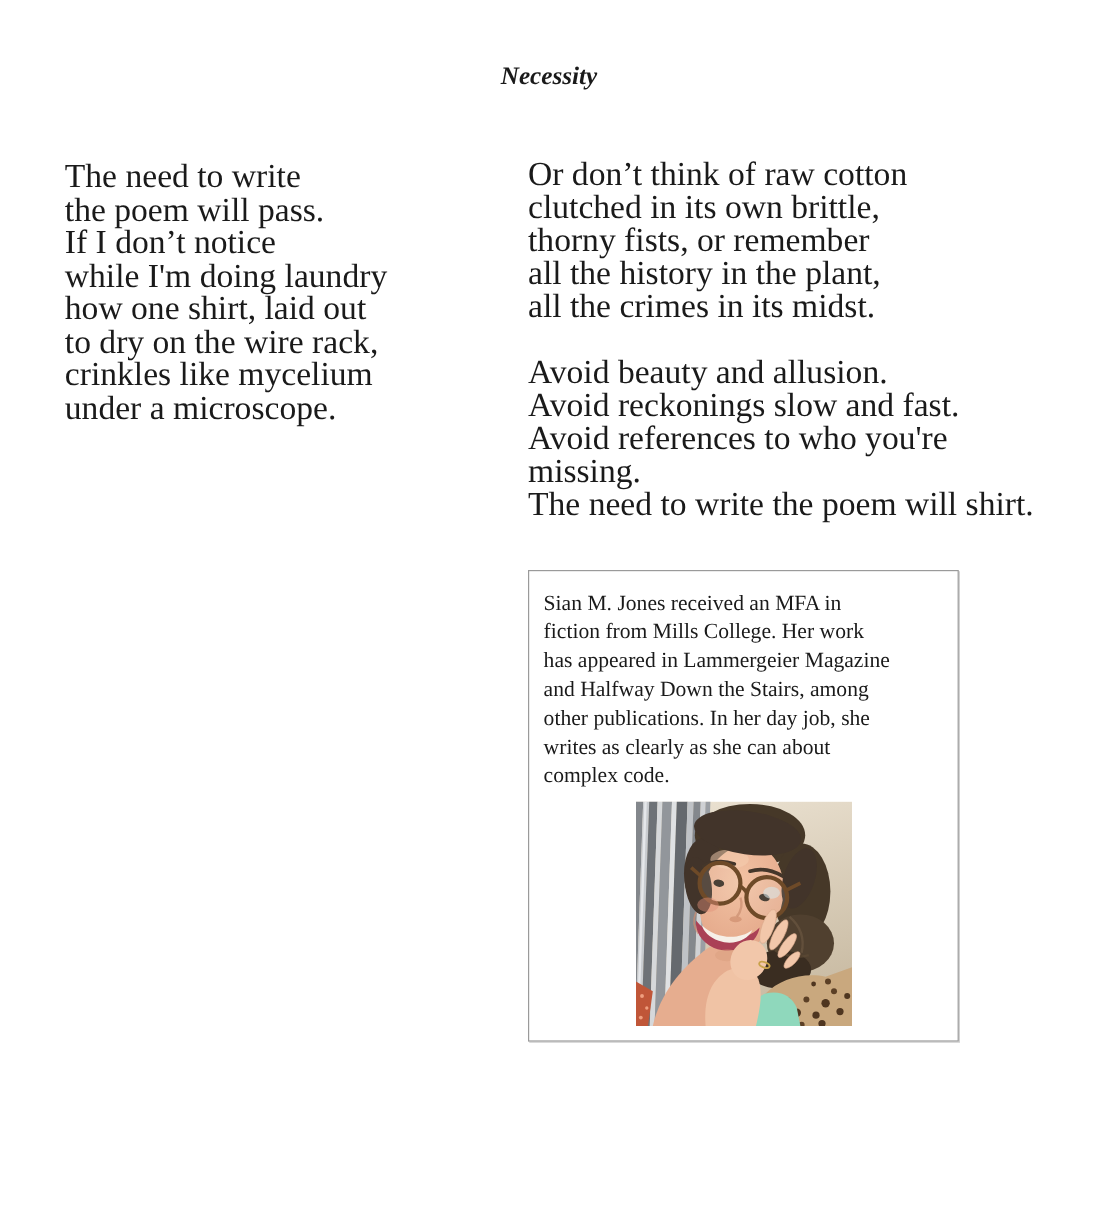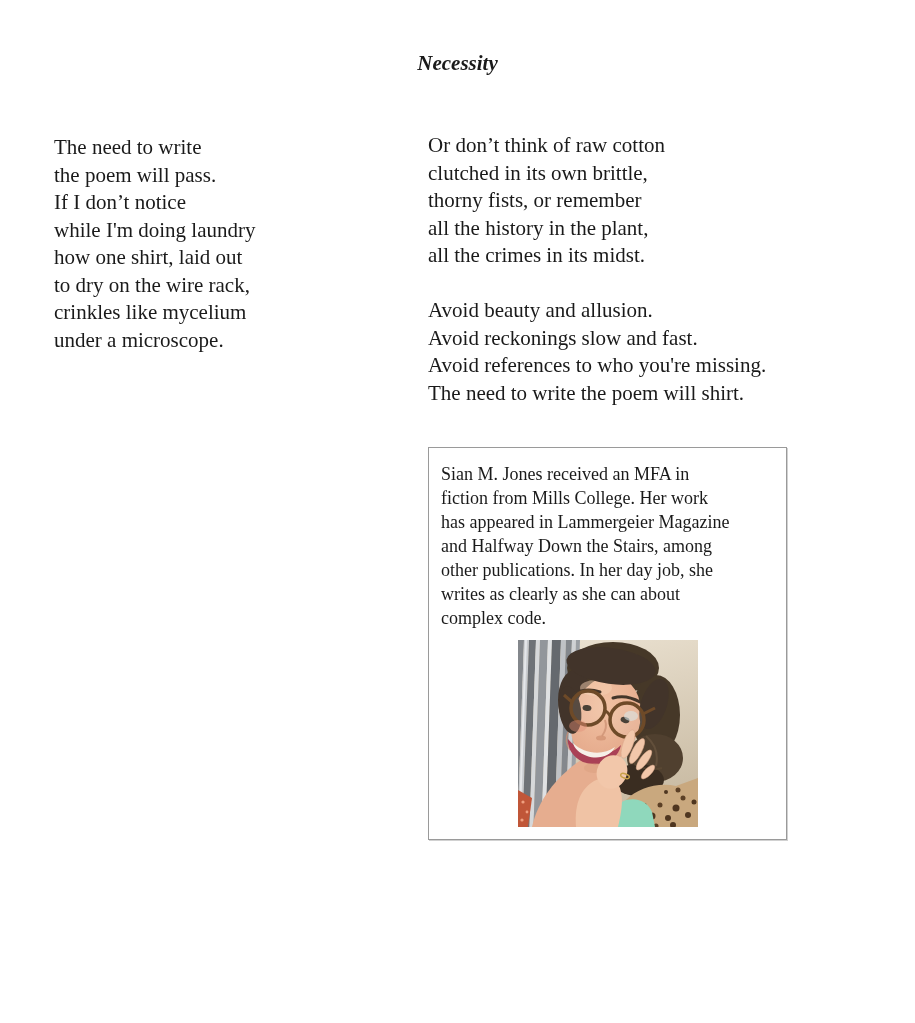--- a/index.html
+++ b/index.html
@@ -31,27 +31,27 @@
   }
   .col {
     position: absolute;
   }
   .col-left {
     left: 54px;
     top: 134px;
     width: 340px;
   }
   .col-right {
-    left: 428px;
+    left: 440px;
     top: 132px;
     width: 440px;
   }
   .stanza {
     margin: 0 0 27.5px 0;
-    font-size: 21px;
+    font-size: 28px;
     line-height: 27.5px;
     white-space: pre-line;
   }
   .bio-box {
     box-sizing: border-box;
     width: 359px;
     height: 393px;
     margin-top: 40px;
     border: 1px solid #9a9a9a;
     box-shadow: 1px 1px 0 rgba(0,0,0,0.18);

